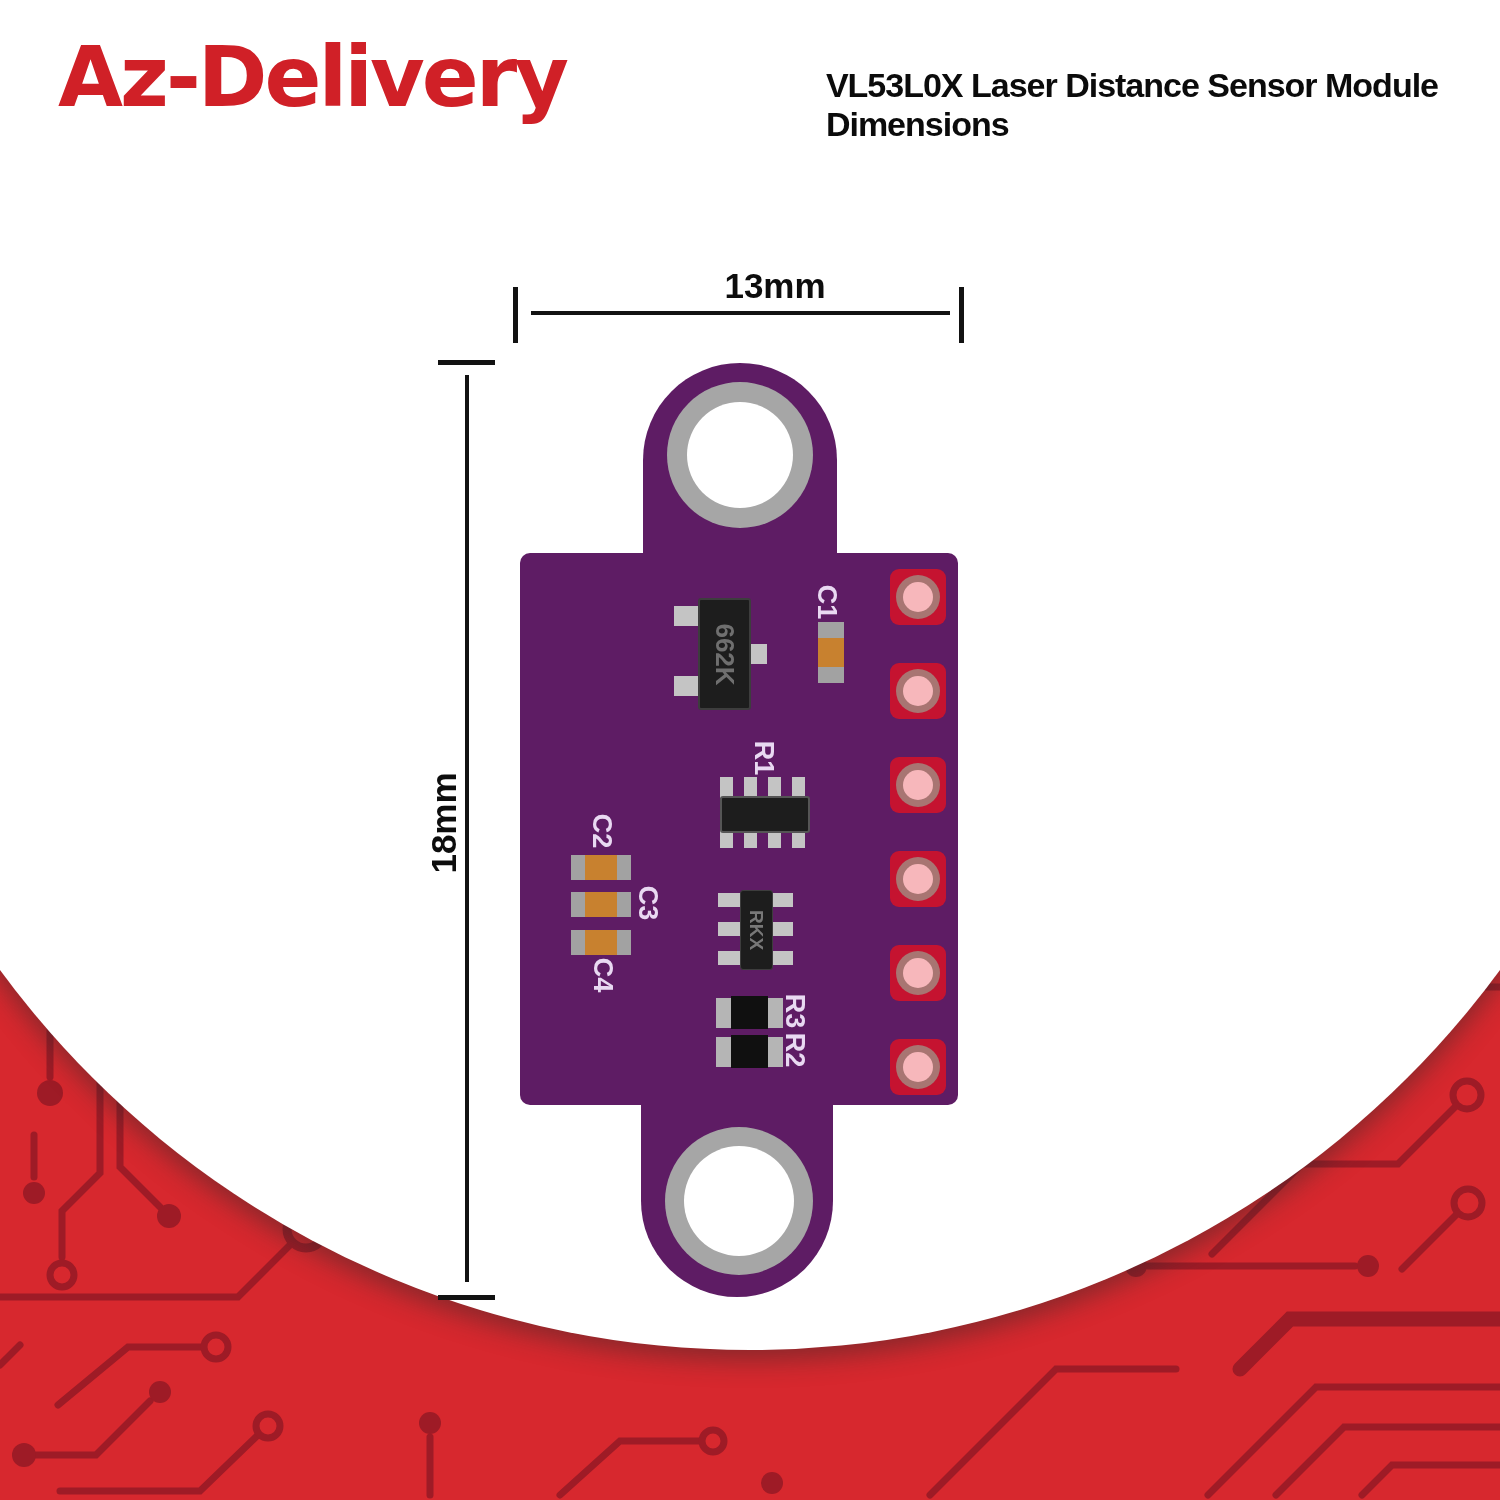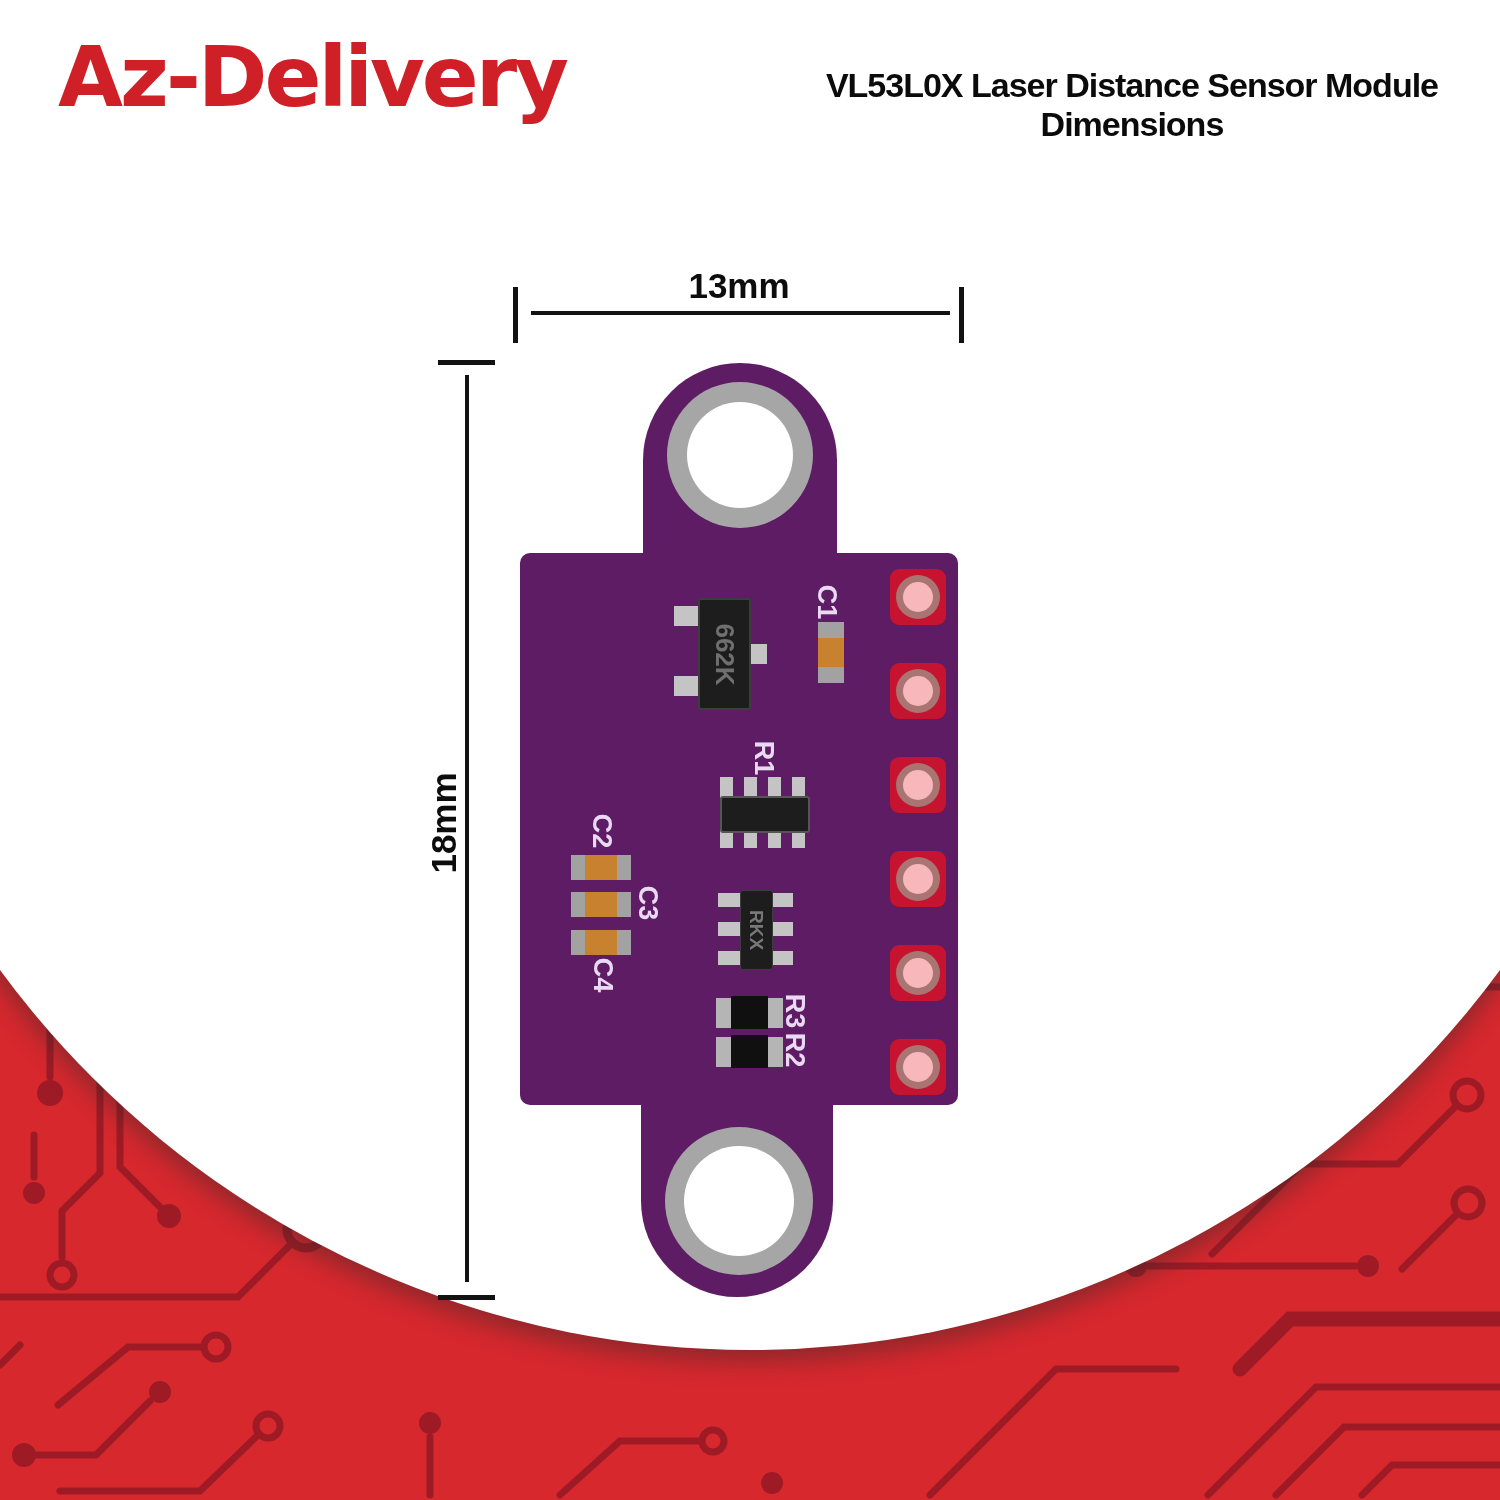--- a/index.html
+++ b/index.html
@@ -21,21 +21,21 @@
     position:absolute;left:58px;top:28px;
     font-family:"DejaVu Sans",sans-serif;font-weight:700;font-size:84px;
     color:#d02027;letter-spacing:-3px;white-space:nowrap;
   }
   .logo-tagline{
     position:absolute;left:218px;top:131px;
     font-family:"DejaVu Sans",sans-serif;font-size:22px;color:#9c9c9c;
     letter-spacing:1.6px;white-space:nowrap;
   }
   .title{
-    position:absolute;right:62px;top:66px;text-align:center;
+    position:absolute;right:62px;top:66px;text-align:left;
     font-weight:700;font-size:34px;line-height:1.14;color:#0b0b0b;letter-spacing:-1px;
   }
   
   .dim-el{position:absolute;background:#121212;z-index:4;}
   .dim-label{
     position:absolute;z-index:4;font-weight:700;font-size:35px;color:#0d0d0d;
     transform:translate(-50%,-50%);white-space:nowrap;
   }
   .dim-label.rot{transform:translate(-50%,-50%) rotate(-90deg);}
   
@@ -120,21 +120,21 @@
   </div>
 
   <div class="white-circle"></div>
 
   <div class="logo-text hdr-el">Az-Delivery</div>
   <div class="title hdr-el">
     <div>VL53L0X Laser Distance Sensor Module</div>
     <div>Dimensions</div>
   </div>
 
-  <div class="dim-label" style="left:739px;top:286px;">13mm</div>
+  <div class="dim-label" style="left:775px;top:286px;">13mm</div>
   <div class="dim-el" style="left:531px;top:311px;width:419px;height:4px;"></div>
   <div class="dim-el" style="left:513px;top:287px;width:5px;height:56px;"></div>
   <div class="dim-el" style="left:959px;top:287px;width:5px;height:56px;"></div>
 
   <div class="dim-label rot" style="left:444px;top:823px;">18mm</div>
   <div class="dim-el" style="left:465px;top:375px;width:4px;height:907px;"></div>
   <div class="dim-el" style="left:438px;top:360px;width:57px;height:5px;"></div>
   <div class="dim-el" style="left:438px;top:1295px;width:57px;height:5px;"></div>
 
   <div class="pcb-el purple tab-top"></div>

